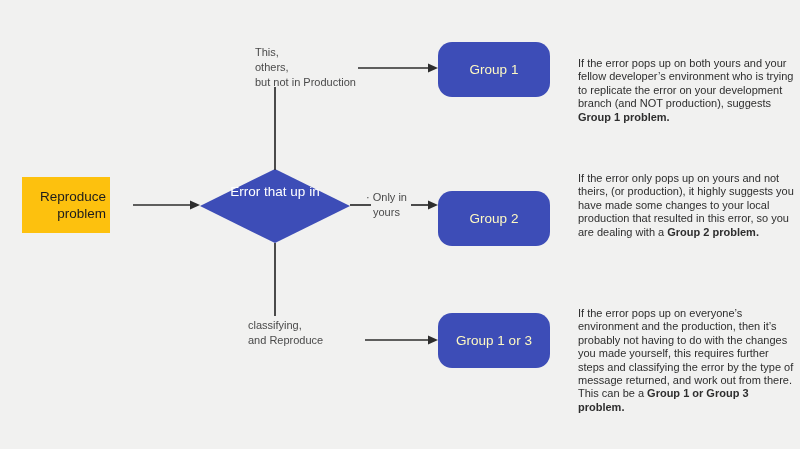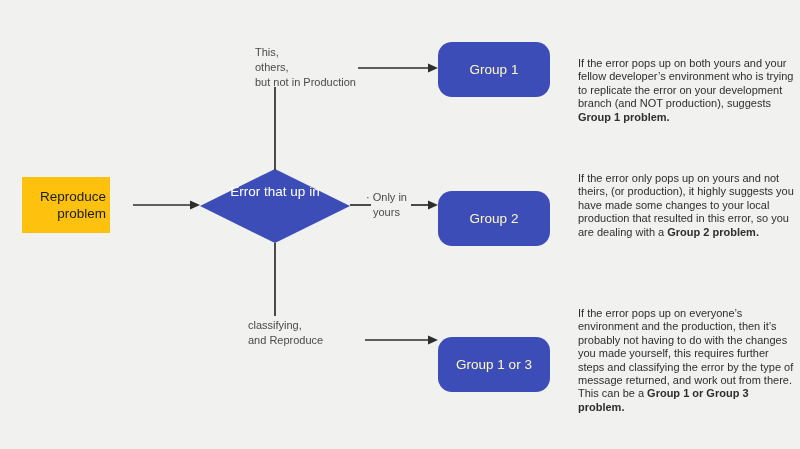--- a/index.html
+++ b/index.html
@@ -34,21 +34,21 @@
   }
   .group-node {
     left: 438px; width: 112px; height: 55px;
     background: #3d4db7;
     border-radius: 14px;
     color: #fef9c3;
     font-size: 13.5px;
   }
   #group1 { top: 42px; }
   #group2 { top: 175px; margin-top: 16px; }
-  #group3 { top: 313px; margin-top: 24px; }
+  #group3 { top: 313px; }
 
   .cond-label {
     position: absolute;
     color: #4a4a4a;
     font-size: 11px; line-height: 15px;
   }
   #cond-top { left: 255px; top: 45px; }
   #cond-mid { left: 366px; top: 190px; }
   #cond-bottom { left: 248px; top: 318px; }
 

